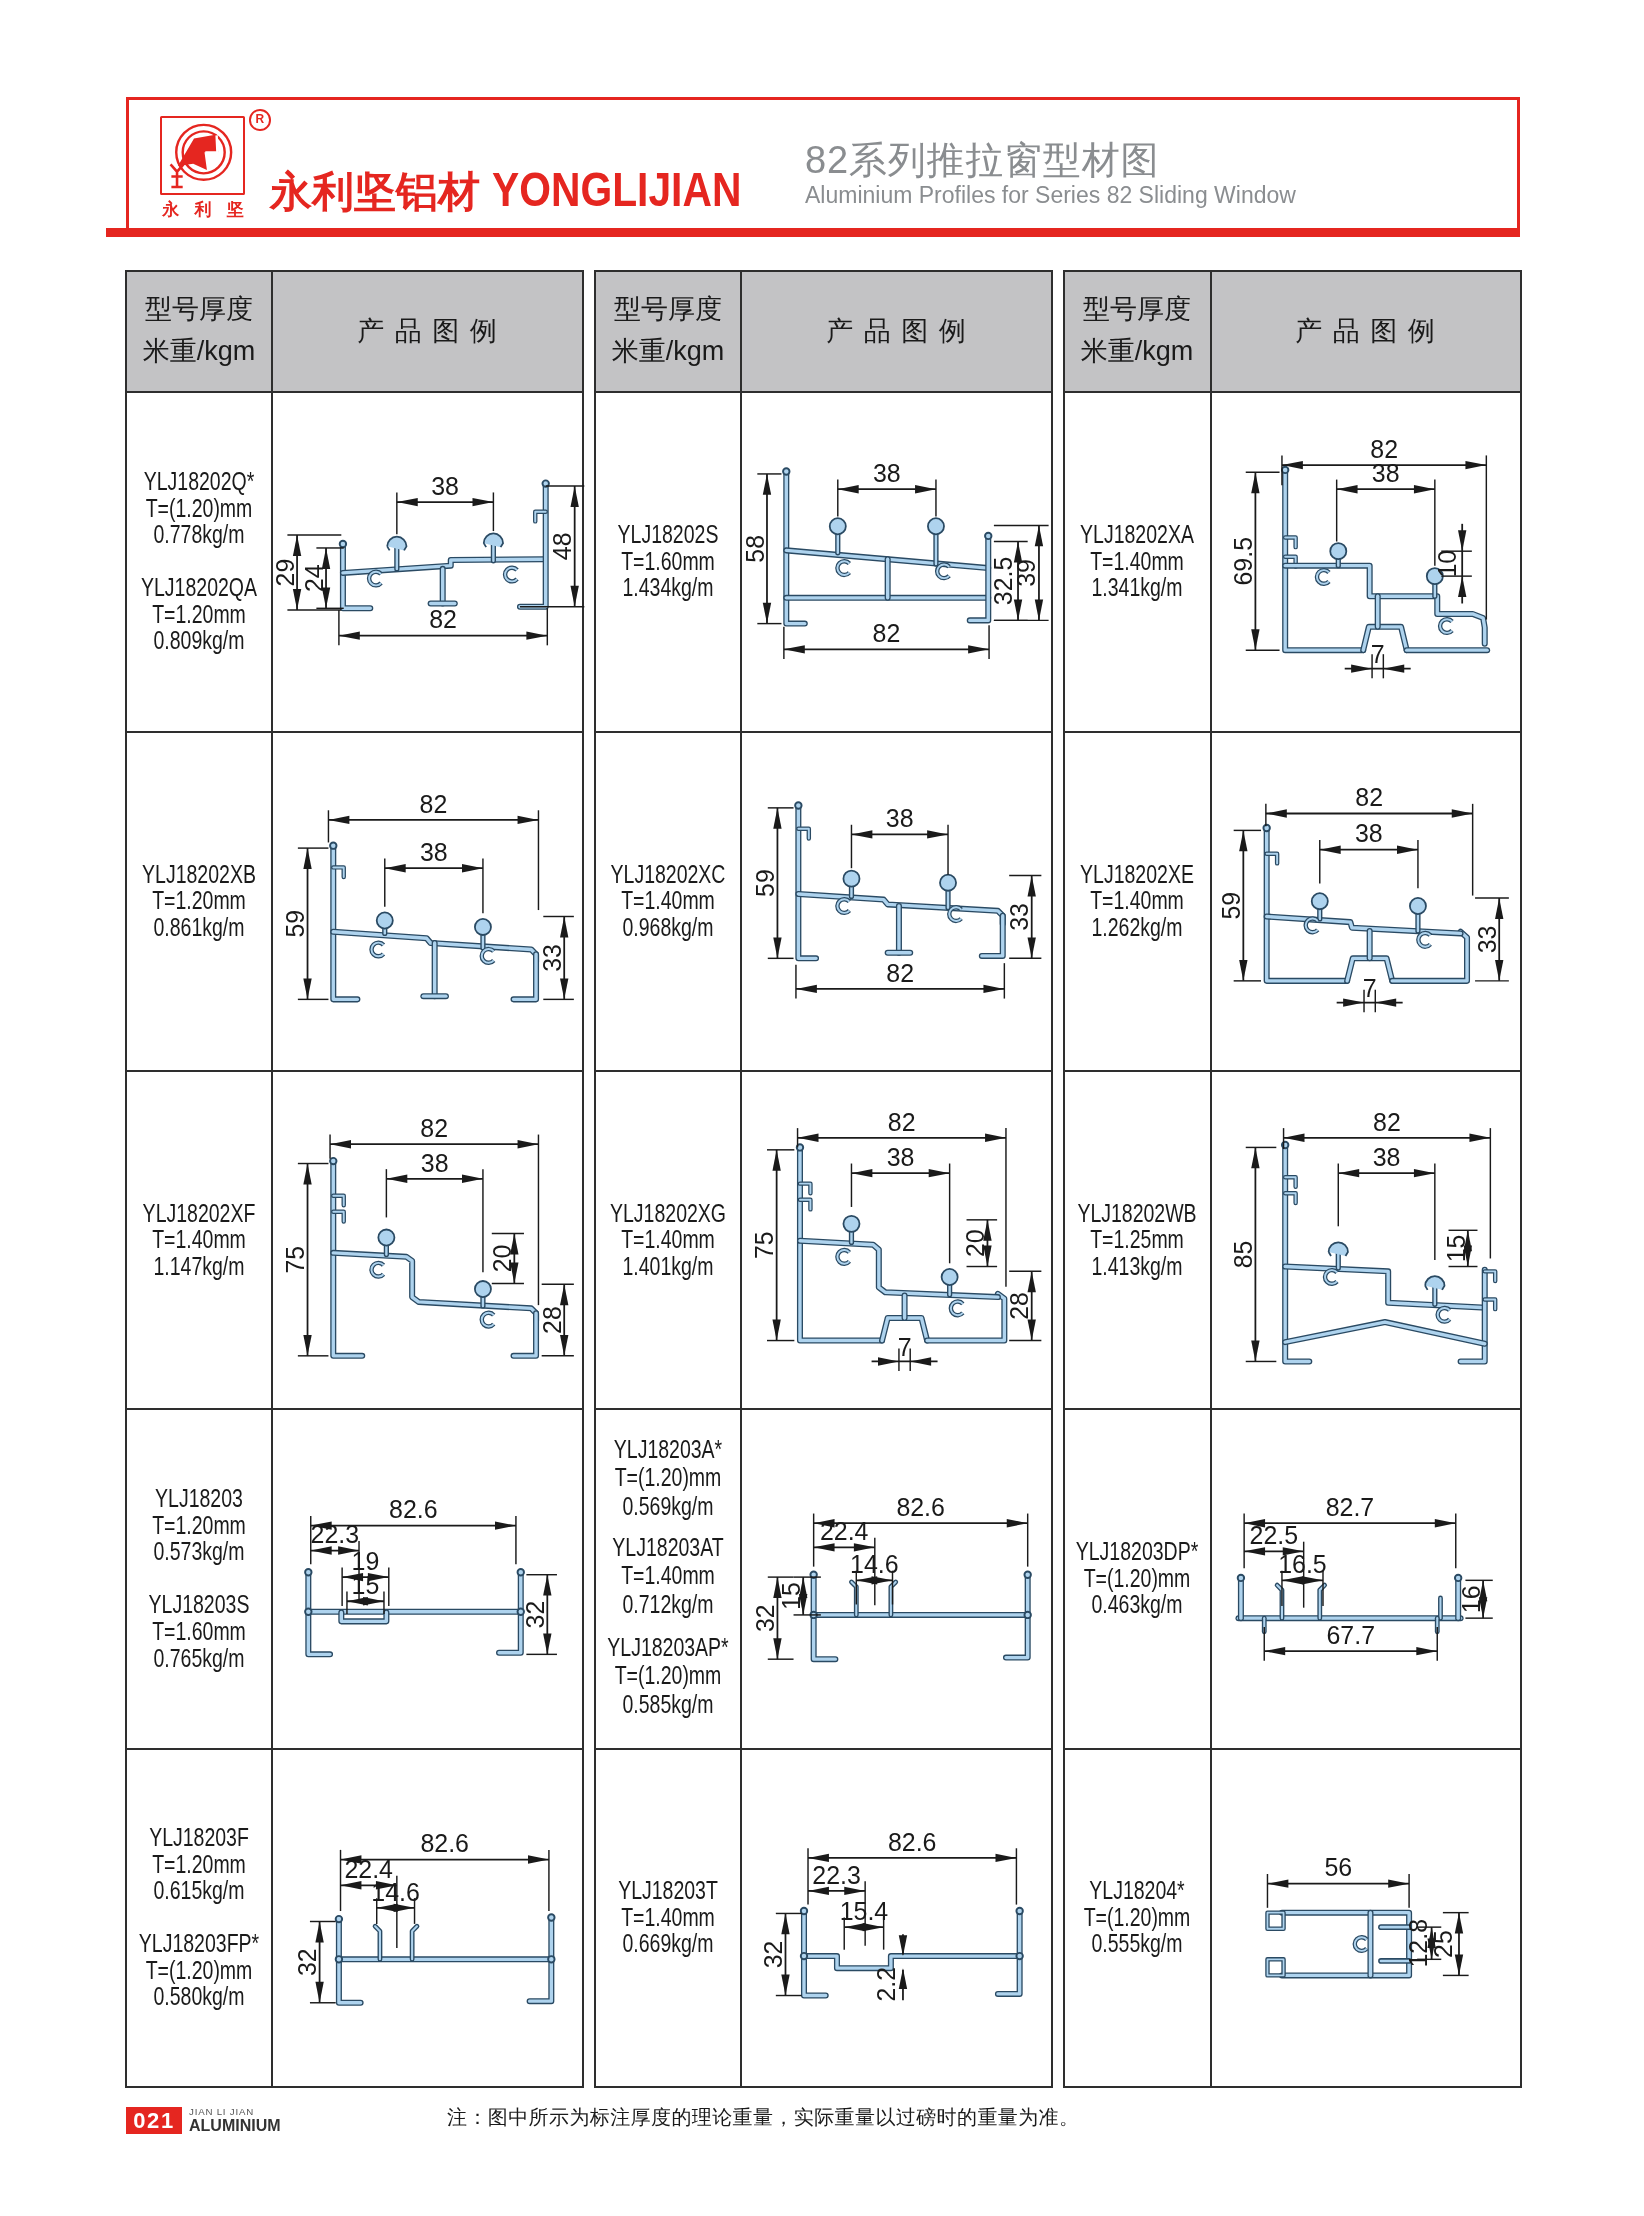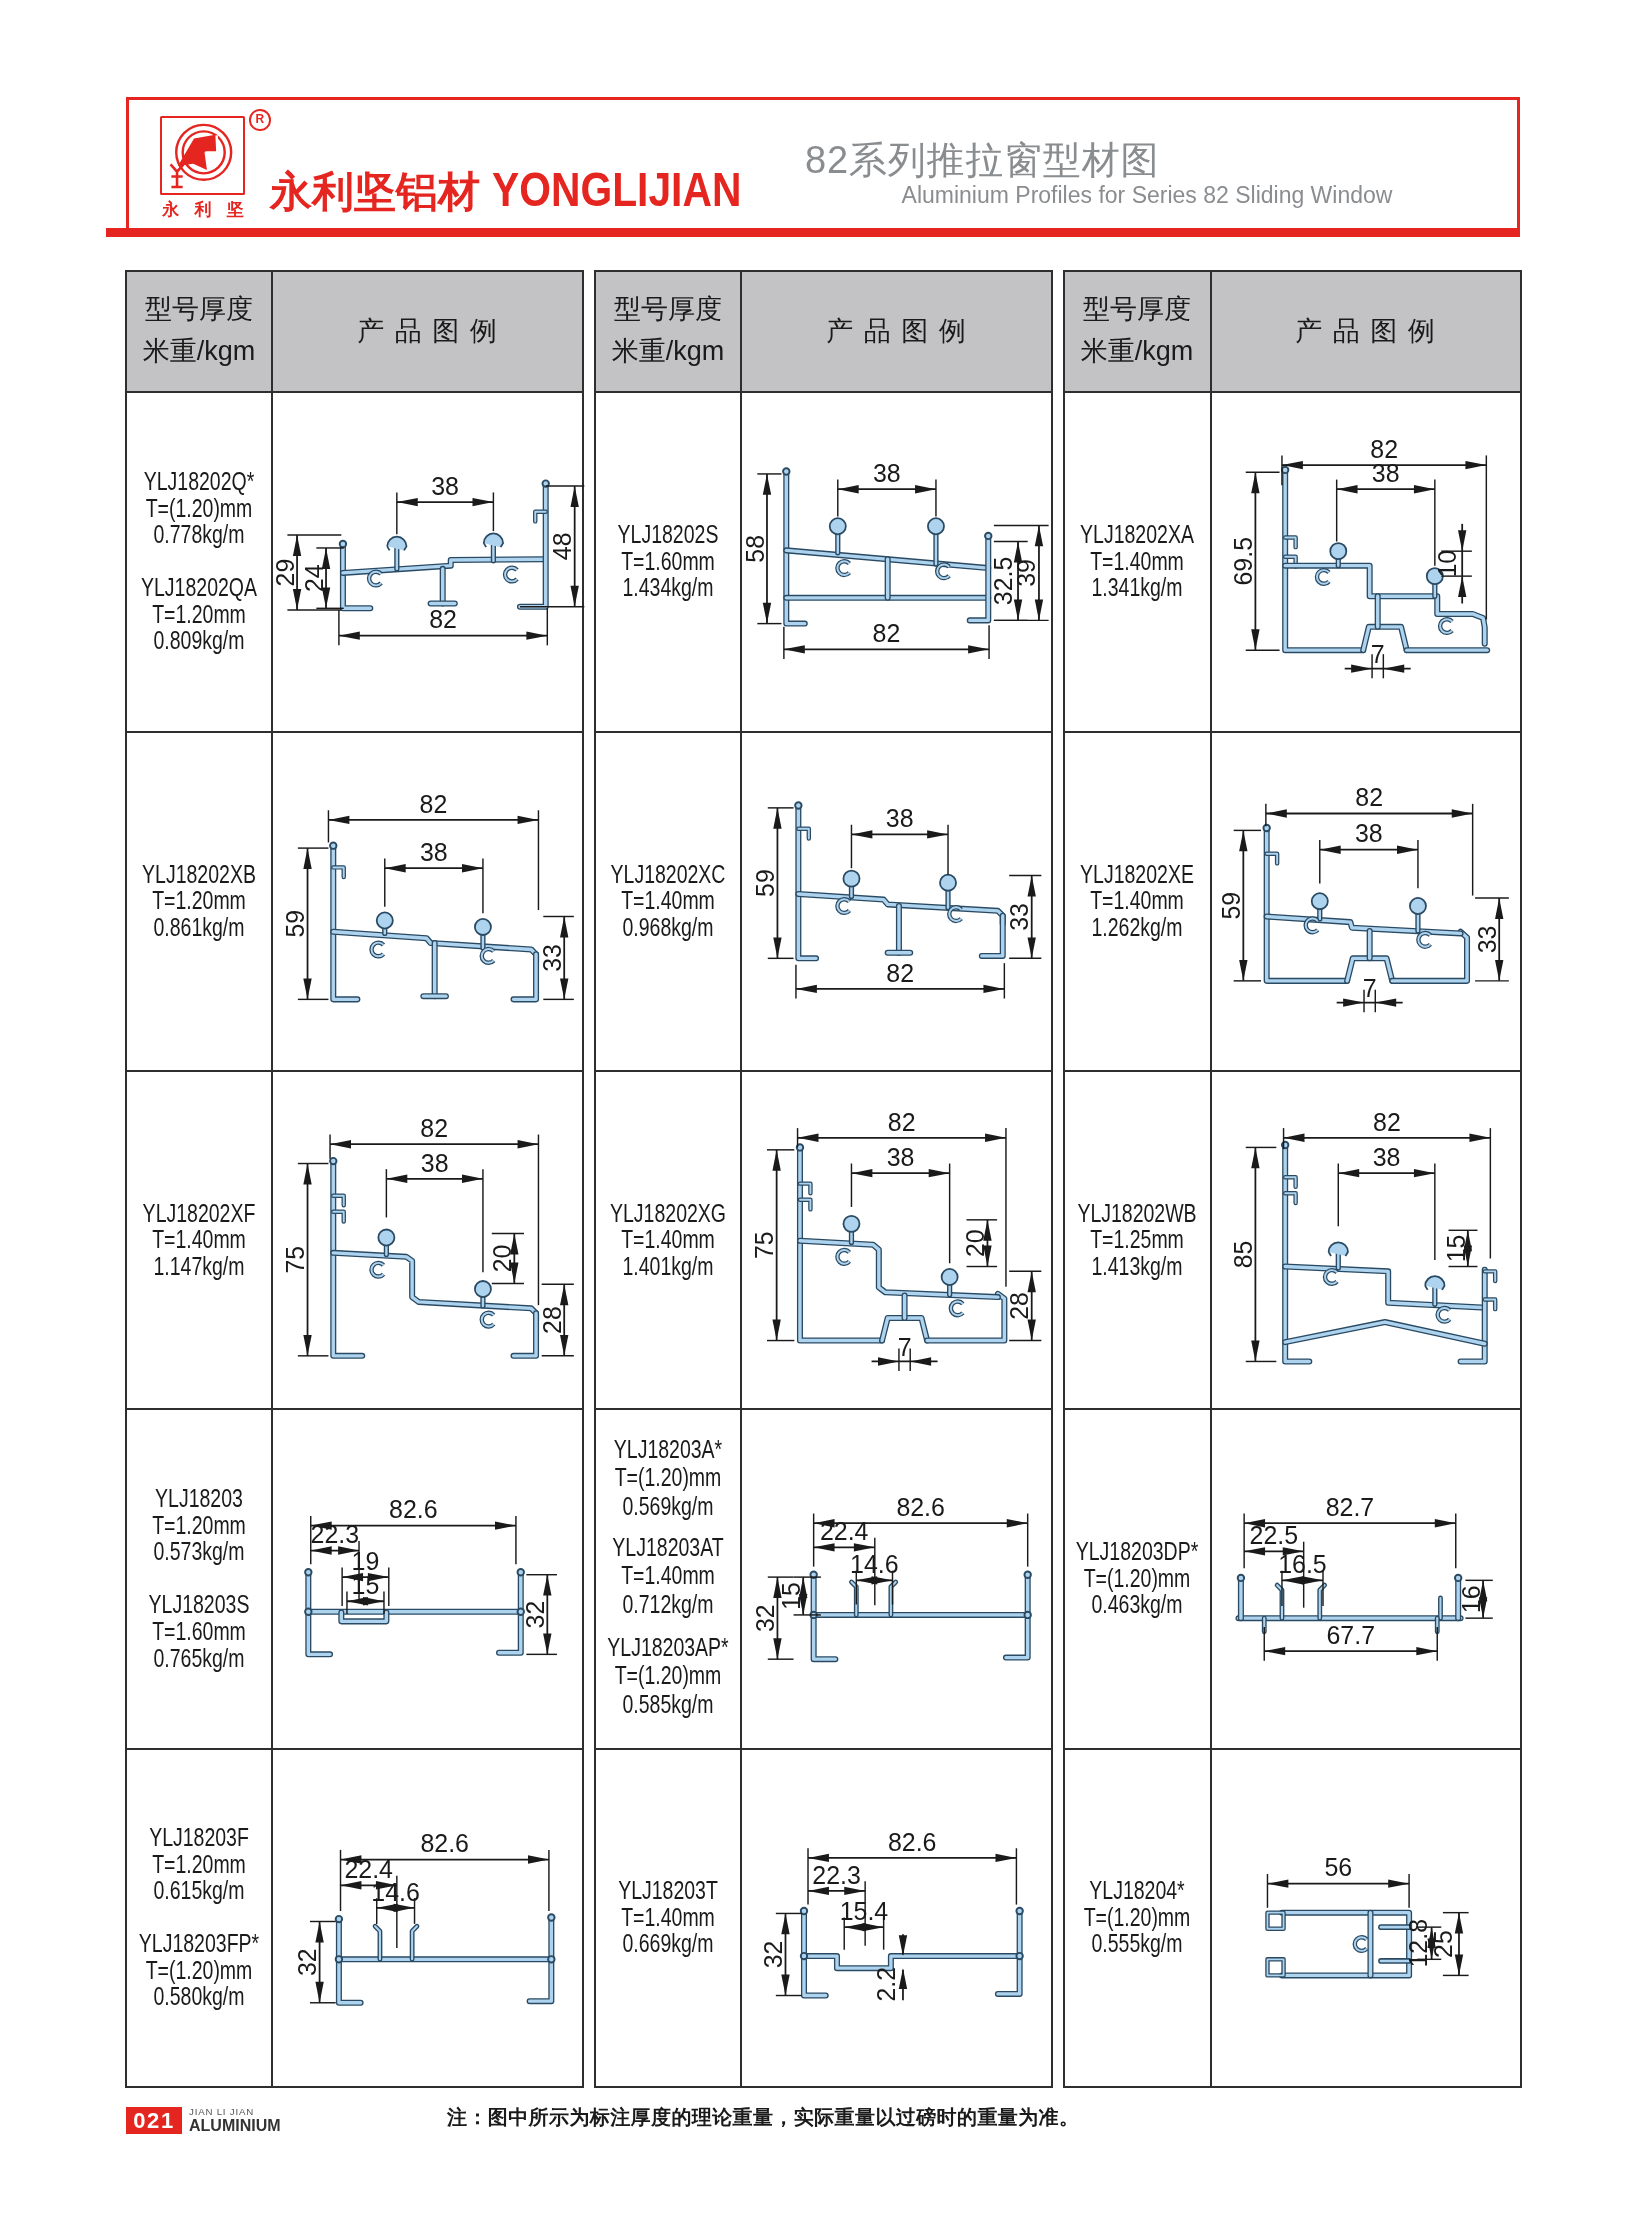--- a/index.html
+++ b/index.html
@@ -11,21 +11,21 @@
 <polygon points="22,62 42,28 70,23 72,45 55,45 58,67 41,59" fill="#e52620"></polygon>
 <polyline points="56,45 71,45 70,24" fill="none" stroke="#fff" stroke-width="3"></polyline>
 <g stroke="#e52620" fill="none" stroke-width="3.2">
 <path d="M 13 60 L 21 69 L 29 60 M 21 69 L 21 88 M 14 75 L 28 75 M 14 88 L 28 88"></path>
 </g>
 </svg>
 <div style="position:absolute;left:58px;top:200px;width:290px;text-align:center;font-size:17px;color:#e52620;font-weight:bold;transform:scaleX(1);white-space:nowrap;line-height:20px"><span style="letter-spacing:15.3px;margin-right:-15.3px">永利坚</span></div>
 <div style="position:absolute;left:249px;top:109px;width:17.7px;height:17.7px;border:2px solid #e52620;border-radius:50%;color:#e52620;font-size:12px;font-weight:bold;text-align:center;line-height:17px">R</div>
 <div style="position:absolute;left:270px;top:162px;color:#e52620;font-weight:bold;white-space:nowrap;font-size:42px;letter-spacing:0px">永利坚铝材&nbsp;<span style="display:inline-block;font-size:48px;transform:scaleX(0.85);transform-origin:0 100%;letter-spacing:0px">YONGLIJIAN</span></div>
 <div style="position:absolute;left:805px;top:135px;width:690px;color:#8a8d90;font-size:38px;letter-spacing:0.8px">82系列推拉窗型材图</div>
-<div style="position:absolute;left:805px;top:182px;width:684px;text-align:center;color:#8a8d90;font-size:23px"><span style="display:inline-block">Aluminium Profiles for Series 82 Sliding Window</span></div>
+<div style="position:absolute;left:805px;top:182px;width:684px;text-align:left;color:#8a8d90;font-size:23px"><span style="display:inline-block">Aluminium Profiles for Series 82 Sliding Window</span></div>
 <div style="position:absolute;left:126px;top:272px;width:456px;height:119px;background:#c3c3c5"></div>
 <div style="position:absolute;left:125px;top:270px;width:459px;height:1818px;border:2.4px solid #2e2e2e;box-sizing:border-box"></div>
 <div style="position:absolute;left:271px;top:272px;width:2px;height:1815px;background:#2e2e2e"></div>
 <div style="position:absolute;left:126px;top:391px;width:456px;height:2px;background:#2e2e2e"></div>
 <div style="position:absolute;left:126px;top:731px;width:456px;height:2px;background:#2e2e2e"></div>
 <div style="position:absolute;left:126px;top:1070px;width:456px;height:2px;background:#2e2e2e"></div>
 <div style="position:absolute;left:126px;top:1408px;width:456px;height:2px;background:#2e2e2e"></div>
 <div style="position:absolute;left:126px;top:1748px;width:456px;height:2px;background:#2e2e2e"></div>
 <div style="position:absolute;left:54px;top:293px;width:290px;text-align:center;font-size:27px;color:#1a1a1a;font-weight:normal;transform:scaleX(1);white-space:nowrap;line-height:33px">型号厚度</div>
 <div style="position:absolute;left:54px;top:335px;width:290px;text-align:center;font-size:27px;color:#1a1a1a;font-weight:normal;transform:scaleX(1);white-space:nowrap;line-height:33px">米重/kgm</div>
@@ -108,21 +108,21 @@
 <div style="position:absolute;left:54px;top:1981px;width:290px;text-align:center;font-size:25px;color:#1a1a1a;font-weight:normal;transform:scaleX(0.78);white-space:nowrap;line-height:30px">0.580kg/m</div>
 <div style="position:absolute;left:523px;top:1875px;width:290px;text-align:center;font-size:25px;color:#1a1a1a;font-weight:normal;transform:scaleX(0.78);white-space:nowrap;line-height:30px">YLJ18203T</div>
 <div style="position:absolute;left:523px;top:1902px;width:290px;text-align:center;font-size:25px;color:#1a1a1a;font-weight:normal;transform:scaleX(0.78);white-space:nowrap;line-height:30px">T=1.40mm</div>
 <div style="position:absolute;left:523px;top:1928px;width:290px;text-align:center;font-size:25px;color:#1a1a1a;font-weight:normal;transform:scaleX(0.78);white-space:nowrap;line-height:30px">0.669kg/m</div>
 <div style="position:absolute;left:992px;top:1875px;width:290px;text-align:center;font-size:25px;color:#1a1a1a;font-weight:normal;transform:scaleX(0.78);white-space:nowrap;line-height:30px">YLJ18204*</div>
 <div style="position:absolute;left:992px;top:1902px;width:290px;text-align:center;font-size:25px;color:#1a1a1a;font-weight:normal;transform:scaleX(0.78);white-space:nowrap;line-height:30px">T=(1.20)mm</div>
 <div style="position:absolute;left:992px;top:1928px;width:290px;text-align:center;font-size:25px;color:#1a1a1a;font-weight:normal;transform:scaleX(0.78);white-space:nowrap;line-height:30px">0.555kg/m</div>
 <div style="position:absolute;left:126px;top:2107px;width:56px;height:27px;background:#e52620;color:#fff;font-weight:bold;font-size:22px;text-align:center;line-height:27px;letter-spacing:1.6px">021</div>
 <div style="position:absolute;left:189px;top:2106px;font-size:9.7px;color:#555;letter-spacing:0.8px">JIAN LI JIAN</div>
 <div style="position:absolute;left:189px;top:2117px;font-size:16px;color:#333;font-weight:bold">ALUMINIUM</div>
-<div style="position:absolute;left:447px;top:2104px;font-size:20px;font-weight:bold;color:#1a1a1a;letter-spacing:0.4px">注：图中所示为标注厚度的理论重量，实际重量以过磅时的重量为准。</div>
+<div style="position:absolute;left:447px;top:2104px;font-size:20px;font-weight:normal;color:#1a1a1a;letter-spacing:0.4px">注：图中所示为标注厚度的理论重量，实际重量以过磅时的重量为准。</div>
 <svg style="position:absolute;left:0;top:0" width="1645" height="2216" viewBox="0 0 2044 2754" font-family="Liberation Sans,sans-serif">
     <path d="M 460.0 756.0 L 426.0 756.0 L 426.0 679.0" fill="none" stroke="#2a4a63" stroke-width="7.5" stroke-linejoin="round" stroke-linecap="round"></path>
     <path d="M 460.0 756.0 L 426.0 756.0 L 426.0 679.0" fill="none" stroke="#aed3ee" stroke-width="4.2" stroke-linejoin="round" stroke-linecap="round"></path>
     <circle cx="426" cy="676" r="4" fill="#aed3ee" stroke="#2a4a63" stroke-width="2.4"></circle>
     <path d="M 426.0 712.0 L 560.0 703.0 L 560.0 696.0 L 676.0 695.0" fill="none" stroke="#2a4a63" stroke-width="7.5" stroke-linejoin="round" stroke-linecap="round"></path>
     <path d="M 426.0 712.0 L 560.0 703.0 L 560.0 696.0 L 676.0 695.0" fill="none" stroke="#aed3ee" stroke-width="4.2" stroke-linejoin="round" stroke-linecap="round"></path>
     <path d="M 646.0 754.0 L 678.0 754.0 L 678.0 604.0" fill="none" stroke="#2a4a63" stroke-width="7.5" stroke-linejoin="round" stroke-linecap="round"></path>
     <path d="M 646.0 754.0 L 678.0 754.0 L 678.0 604.0" fill="none" stroke="#aed3ee" stroke-width="4.2" stroke-linejoin="round" stroke-linecap="round"></path>
     <circle cx="678" cy="601" r="4" fill="#aed3ee" stroke="#2a4a63" stroke-width="2.4"></circle>
     <path d="M 678.0 636.0 L 665.0 636.0 L 665.0 648.0" fill="none" stroke="#2a4a63" stroke-width="5.5" stroke-linejoin="round" stroke-linecap="round"></path>

